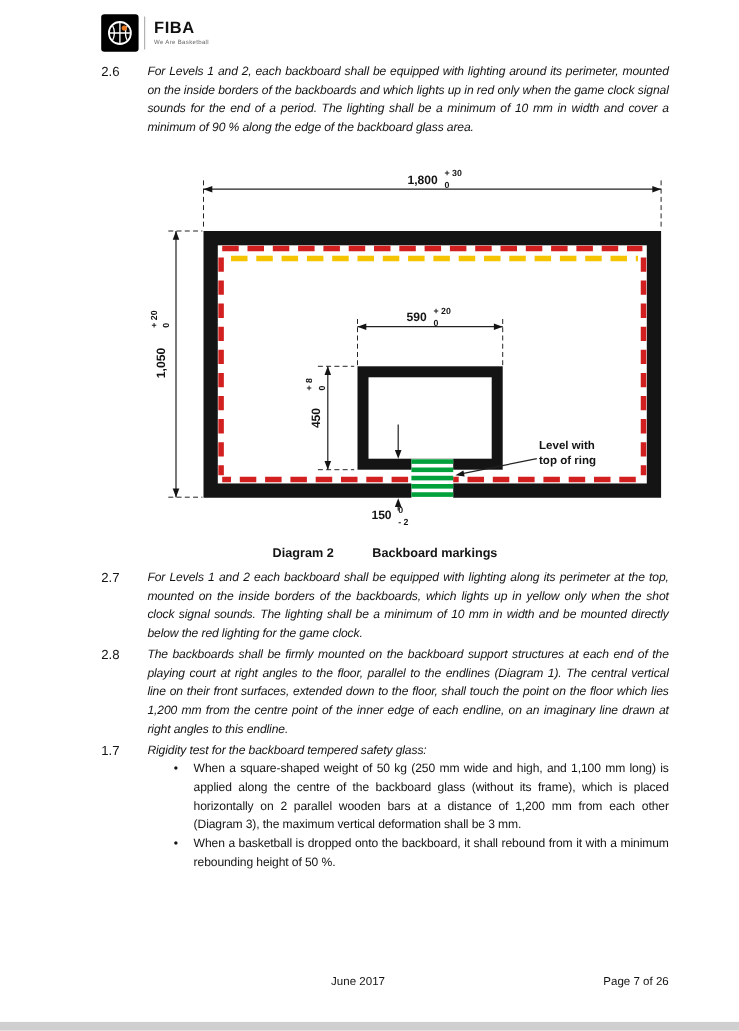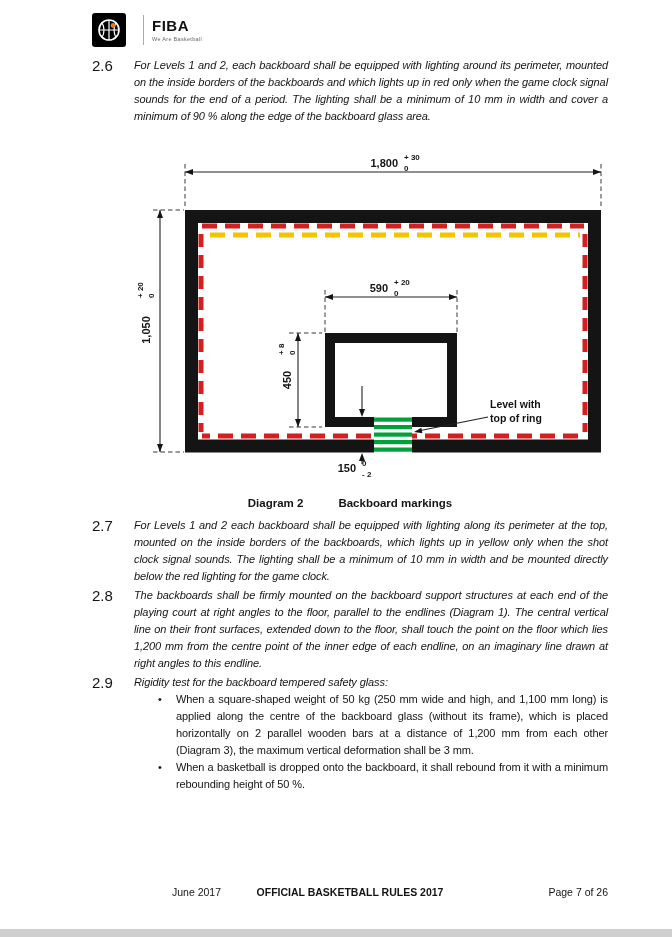--- a/index.html
+++ b/index.html
@@ -9,30 +9,30 @@
     margin:0 auto;
   }
   .bottom-edge {
     position:absolute; left:0; bottom:0; width:672px; height:8px; background:#cfcfcf;
   }
 
   
   .logo-row { position:absolute; left:92px; top:13px; display:flex; align-items:center; }
   .logo-box { width:34px; height:34px; background:#000; border-radius:3px;
               display:flex; align-items:center; justify-content:center; }
-  .logo-text { margin-left:17px; padding-left:8px; border-left:1px solid #aaa; height:30px;
+  .logo-text { margin-left:5px; padding-left:8px; border-left:1px solid #aaa; height:30px;
                display:flex; flex-direction:column; justify-content:center; }
   .logo-brand { font-weight:bold; font-size:15px; letter-spacing:.5px; color:#111; line-height:15px; }
   .logo-tagline { font-size:5.5px; color:#666; margin-top:3px; letter-spacing:.3px; }
 
   
   .sections-top { position:absolute; left:92px; top:57px; width:516px; }
   .sections-bottom { position:absolute; left:92px; top:517px; width:516px; }
   .para { display:flex; margin:0 0 2px 0; }
-  .para .num { width:42px; flex:none; font-size:15px; line-height:17px; }
+  .para .num { width:42px; flex:none; font-size:12px; line-height:17px; }
   .para .body { flex:1; }
   .para .txt { font-size:11px; line-height:17px; text-align:justify; letter-spacing:-0.1px;font-style:italic; }
   .bullets { margin:0; padding:0; list-style:none; }
   .bullets li { display:flex; }
   .bullet-marker { width:18px; margin-left:24px; flex:none; font-size:11px; line-height:17px; }
   .bullet-text { flex:1; font-size:11px; line-height:17px; text-align:justify; letter-spacing:-0.1px; }
 
   
   .caption { position:absolute; left:92px; top:497px; width:516px;
              display:flex; justify-content:center; gap:35px;
@@ -192,37 +192,36 @@
           <div class="txt">For Levels 1 and 2 each backboard shall be equipped with lighting along its perimeter at the top, mounted on the inside borders of the backboards, which lights up in yellow only when the shot clock signal sounds. The lighting shall be a minimum of 10 mm in width and be mounted directly below the red lighting for the game clock.</div>
         </div>
     </div>
     <div class="para">
       <div class="num">2.8</div>
       <div class="body">
           <div class="txt">The backboards shall be firmly mounted on the backboard support structures at each end of the playing court at right angles to the floor, parallel to the endlines (Diagram 1). The central vertical line on their front surfaces, extended down to the floor, shall touch the point on the floor which lies 1,200 mm from the centre point of the inner edge of each endline, on an imaginary line drawn at right angles to this endline.</div>
         </div>
     </div>
     <div class="para">
-      <div class="num">2.9</div>
+      <div class="num">1.7</div>
       <div class="body">
         <div class="txt">Rigidity test for the backboard tempered safety glass:</div>
         <ul class="bullets">
           <li>
             <span class="bullet-marker">•</span>
             <span class="bullet-text">When a square-shaped weight of 50 kg (250 mm wide and high, and 1,100 mm long) is applied along the centre of the backboard glass (without its frame), which is placed horizontally on 2 parallel wooden bars at a distance of 1,200 mm from each other (Diagram 3), the maximum vertical deformation shall be 3 mm.</span>
           </li>
           <li>
             <span class="bullet-marker">•</span>
             <span class="bullet-text">When a basketball is dropped onto the backboard, it shall rebound from it with a minimum rebounding height of 50 %.</span>
           </li>
         </ul>
       </div>
     </div>
   </div>
 
   <div class="footer">
     <span class="f-left">June 2017</span>
-    <span class="f-center">OFFICIAL BASKETBALL RULES 2017</span>
     <span class="f-right">Page 7 of 26</span>
   </div>
 
   <div class="bottom-edge"></div>
 </div>
 
 </body></html>

